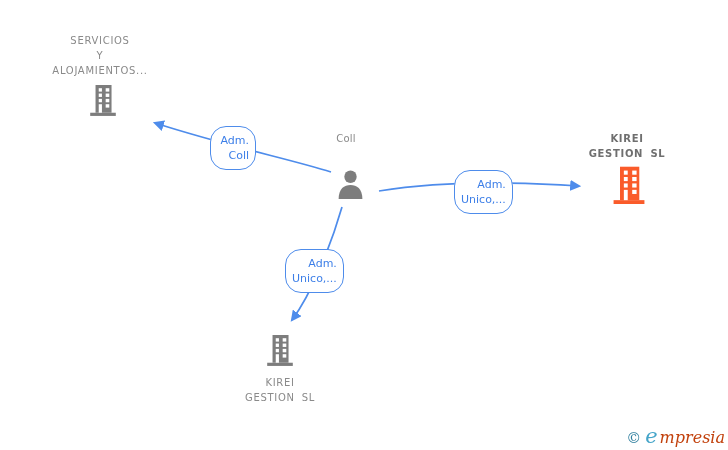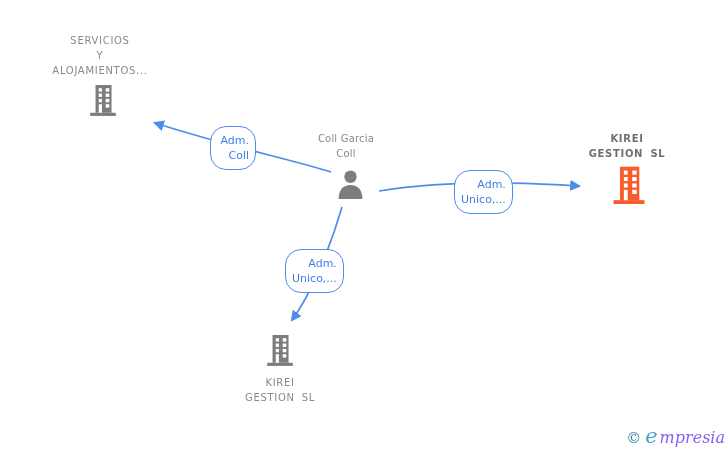--- a/index.html
+++ b/index.html
@@ -42,21 +42,21 @@
   
   #logo{
     position:absolute;right:3px;bottom:3px;z-index:4;
     display:flex;align-items:baseline;gap:4px;
     font-family:"DejaVu Serif","Liberation Serif",serif;
     font-style:italic;
     cursor:pointer;
   }
   #logo .copy{color:#2e7f9e;font-size:15px;font-style:normal;}
   #logo .brand-e{color:#45a5c9;font-size:21px;line-height:18px;}
-  #logo .brand-rest{color:#8b5cf6;font-size:16px;margin-left:-2px;}
+  #logo .brand-rest{color:#c2410c;font-size:16px;margin-left:-2px;}
 </style>
 </head>
 <body>
 
 <div id="stage">
 
   <svg id="edges" viewBox="0 0 728 450" xmlns="http://www.w3.org/2000/svg">
     <defs>
       <marker id="arrowhead" viewBox="0 0 10 10" refX="8" refY="5" markerWidth="6.5" markerHeight="6.5" orient="auto">
         <path d="M0,0 L10,5 L0,10 z" fill="#4e8ceb"></path>
@@ -83,21 +83,20 @@
       <rect x="10" y="8" width="3" height="3.2"></rect>
         <rect x="16.5" y="8" width="3.4" height="3.2"></rect>
       <rect x="10" y="13" width="3" height="3.2"></rect>
         <rect x="16.5" y="13" width="3.4" height="3.2"></rect>
       <rect x="10" y="18" width="3" height="8"></rect>
         <rect x="16.5" y="18" width="3.4" height="3.2"></rect>
     </g>
   </svg>
 
   <div class="node-label" style="left:286px;top:131px;width:120px;letter-spacing:0.2px;word-spacing:normal;">
-    <span>Coll Garcia</span>
     <span>Coll</span>
   </div>
   <svg class="node-icon" style="left:336px;top:169px;" width="29" height="31" viewBox="0 0 28 30">
     <g fill="#7d7d7d">
       <circle cx="14" cy="7.5" r="6"></circle>
       <path d="M2.5,29 C2.5,19 8,15.5 14,15.5 C20,15.5 25.5,19 25.5,29 Z"></path>
     </g>
   </svg>
 
   <div class="node-label bold" style="left:557px;top:131px;width:140px;">

